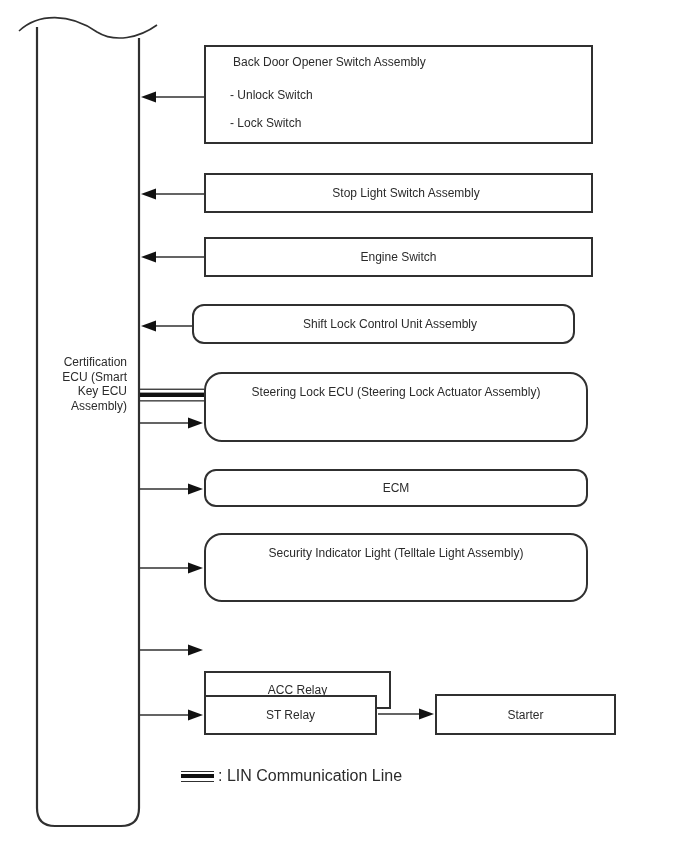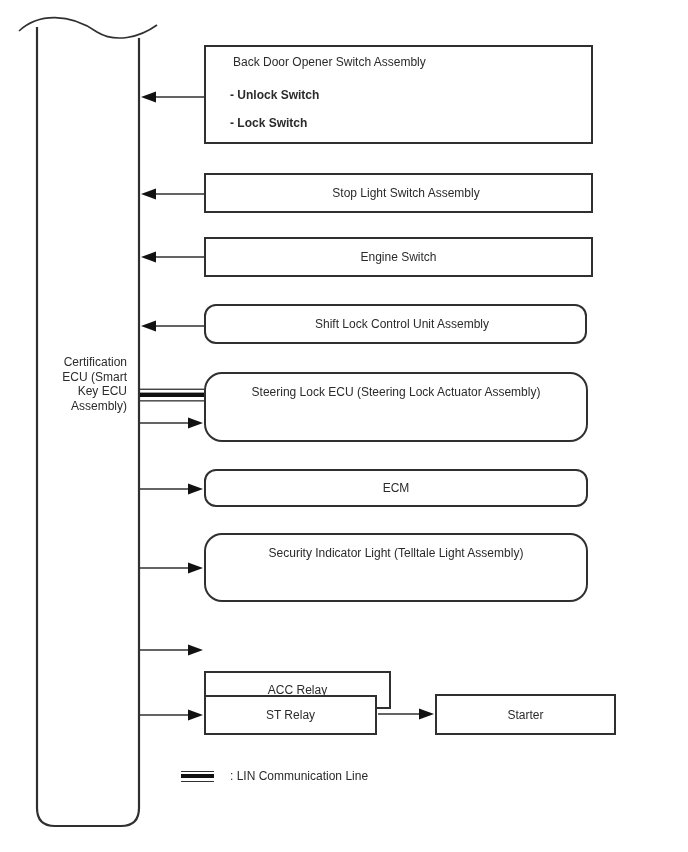--- a/index.html
+++ b/index.html
@@ -45,21 +45,20 @@
     padding: 8px 8px 0 46px;
   }
   .node.multiline .box-title {
     display: block;
     margin-left: 3px;
     margin-bottom: 19px;
   }
   .node.multiline .box-item {
     display: block;
     margin-bottom: 14px;
-    font-weight: bold;
   }
   #ecu-label {
     position: absolute;
     left: 47px;
     top: 355px;
     width: 80px;
     font-size: 12px;
     line-height: 14.5px;
     text-align: right;
   }
@@ -73,23 +72,23 @@
   .lin-symbol {
     width: 33px;
     height: 11px;
     display: flex;
     flex-direction: column;
     justify-content: space-between;
   }
   .lin-symbol .thin { height: 1px; background: #303030; }
   .lin-symbol .thick { height: 4px; background: #111111; }
   #legend .legend-text {
-    font-size: 12px;
+    font-size: 16px;
     line-height: 14px;
-    margin-left: 16px;
+    margin-left: 4px;
   }
 </style>
 </head>
 <body>
 
 <div id="canvas">
 
   <svg id="connector-layer" viewBox="0 0 688 852" xmlns="http://www.w3.org/2000/svg">
 
     <path d="M 37 27 L 37 808 Q 37 826 55 826 L 121 826 Q 139 826 139 808 L 139 38" fill="none" stroke="#303030" stroke-width="2.2"></path>
@@ -153,21 +152,21 @@
   </div>
 
   <div class="node" style="left:204px; top:173px; width:389px; height:40px;padding-left:15px;">
     <span>Stop Light Switch Assembly</span>
   </div>
 
   <div class="node" style="left:204px; top:237px; width:389px; height:40px;">
     <span>Engine Switch</span>
   </div>
 
-  <div class="node rounded-sm" style="left:204px; top:304px; width:383px; height:40px;padding-left:13px;">
+  <div class="node rounded-sm" style="left:192px; top:304px; width:383px; height:40px;padding-left:13px;">
     <span>Shift Lock Control Unit Assembly</span>
   </div>
 
   <div class="node rounded-lg top-align" style="left:204px; top:372px; width:384px; height:70px;">
     <span>Steering Lock ECU (Steering Lock Actuator Assembly)</span>
   </div>
 
   <div class="node rounded-sm" style="left:204px; top:469px; width:384px; height:38px;">
     <span>ECM</span>
   </div>

